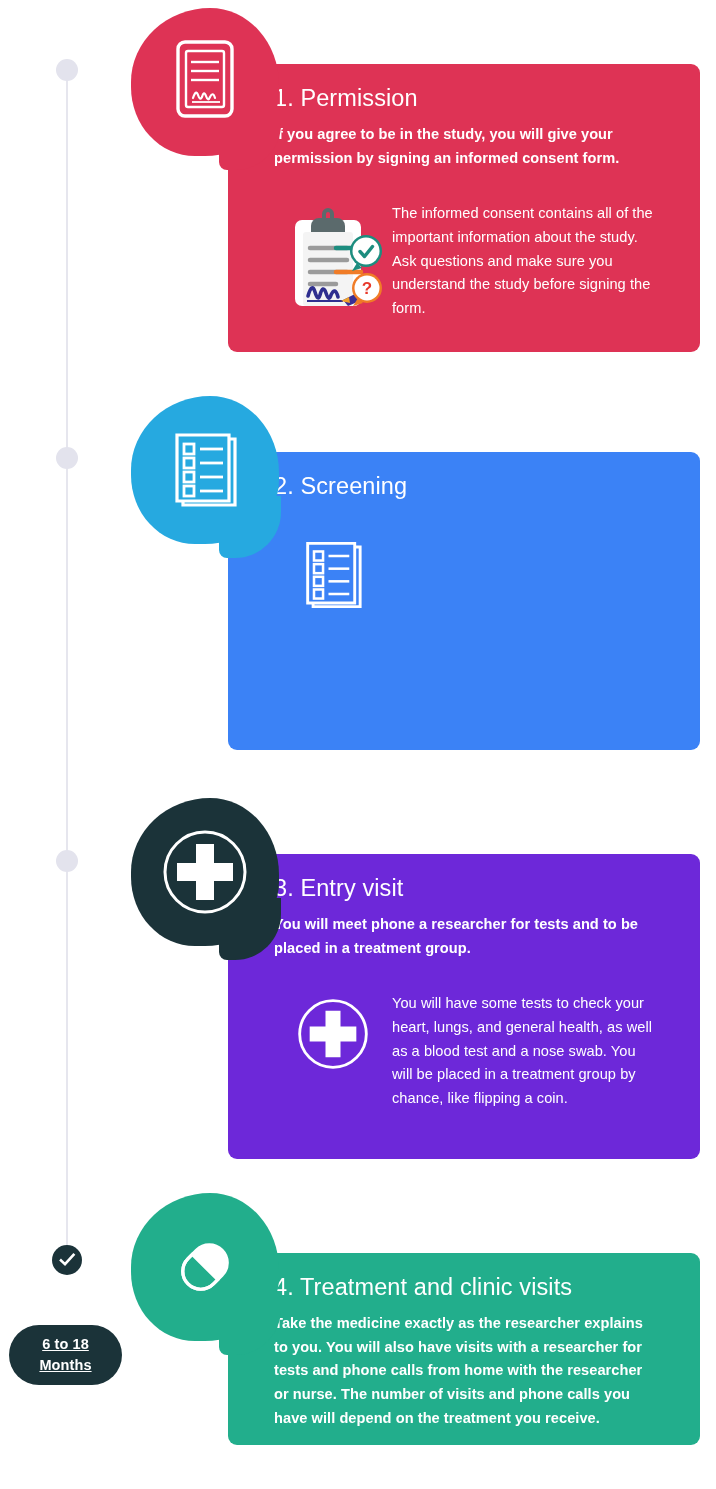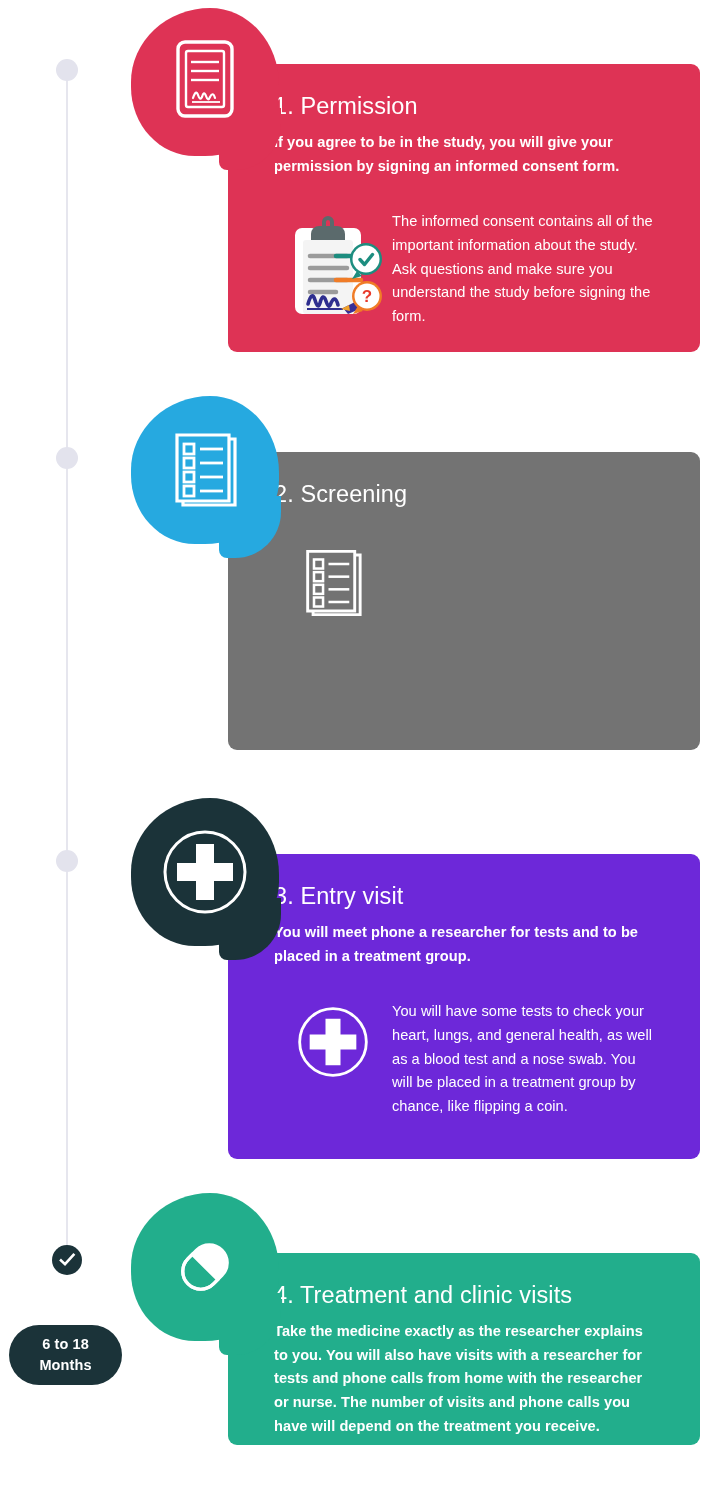--- a/index.html
+++ b/index.html
@@ -61,20 +61,21 @@
     background: #1b3339;
     color: #ffffff;
     display: flex;
     flex-direction: column;
     align-items: center;
     justify-content: center;
     font-size: 14.5px;
     font-weight: bold;
     line-height: 1.45;
     letter-spacing: .1px;
+    text-decoration: underline;
   }
 
   
   .step { position: absolute; left: 0; width: 716px; }
   .step-1 { top: 0px; }
   .step-2 { top: 388px; }
   .step-3 { top: 790px; }
   .step-4 { top: 1185px; }
 
   .blob {
@@ -106,21 +107,21 @@
   }
   .blob-icon svg { display: block; }
 
   .card {
     position: absolute;
     left: 228px;
     width: 472px;
     border-radius: 9px;
     z-index: 1;
     box-sizing: border-box;
-    padding: 28px 46px 30px 46px;
+    padding: 20px 46px 30px 46px;
   }
 
   .card-title {
     font-size: 23.5px;
     font-weight: 400;
     color: #ffffff;
     letter-spacing: .1px;
     margin: 0 0 11px 0;
     line-height: 1.2;
   }
@@ -245,21 +246,21 @@
         <rect x="21" y="47" width="10" height="10" fill="none" stroke="#fff" stroke-width="2.8"></rect>
         <rect x="21" y="61" width="10" height="10" fill="none" stroke="#fff" stroke-width="2.8"></rect>
         <line x1="37" y1="24" x2="60" y2="24" stroke="#fff" stroke-width="2.8"></line>
         <line x1="37" y1="38" x2="60" y2="38" stroke="#fff" stroke-width="2.8"></line>
         <line x1="37" y1="52" x2="60" y2="52" stroke="#fff" stroke-width="2.8"></line>
         <line x1="37" y1="66" x2="60" y2="66" stroke="#fff" stroke-width="2.8"></line>
       </svg>
     </div>
   </div>
 
-  <div class="card" style="background:#737373">
+  <div class="card" style="background:#3b82f6">
     <h2 class="card-title">2. Screening</h2>
 
     <div class="detail-row">
       <div class="detail-icon">
         <svg width="76" height="82" viewBox="0 0 84 90" aria-hidden="true">
           <path d="M14 10 h52 v66 h-52 z" fill="none" stroke="#fff" stroke-width="3.2"></path>
           <path d="M66 14 h6 v66 h-52 v-4" fill="none" stroke="#fff" stroke-width="3.2"></path>
           <rect x="21" y="19" width="10" height="10" fill="none" stroke="#fff" stroke-width="2.8"></rect>
           <rect x="21" y="33" width="10" height="10" fill="none" stroke="#fff" stroke-width="2.8"></rect>
           <rect x="21" y="47" width="10" height="10" fill="none" stroke="#fff" stroke-width="2.8"></rect>

